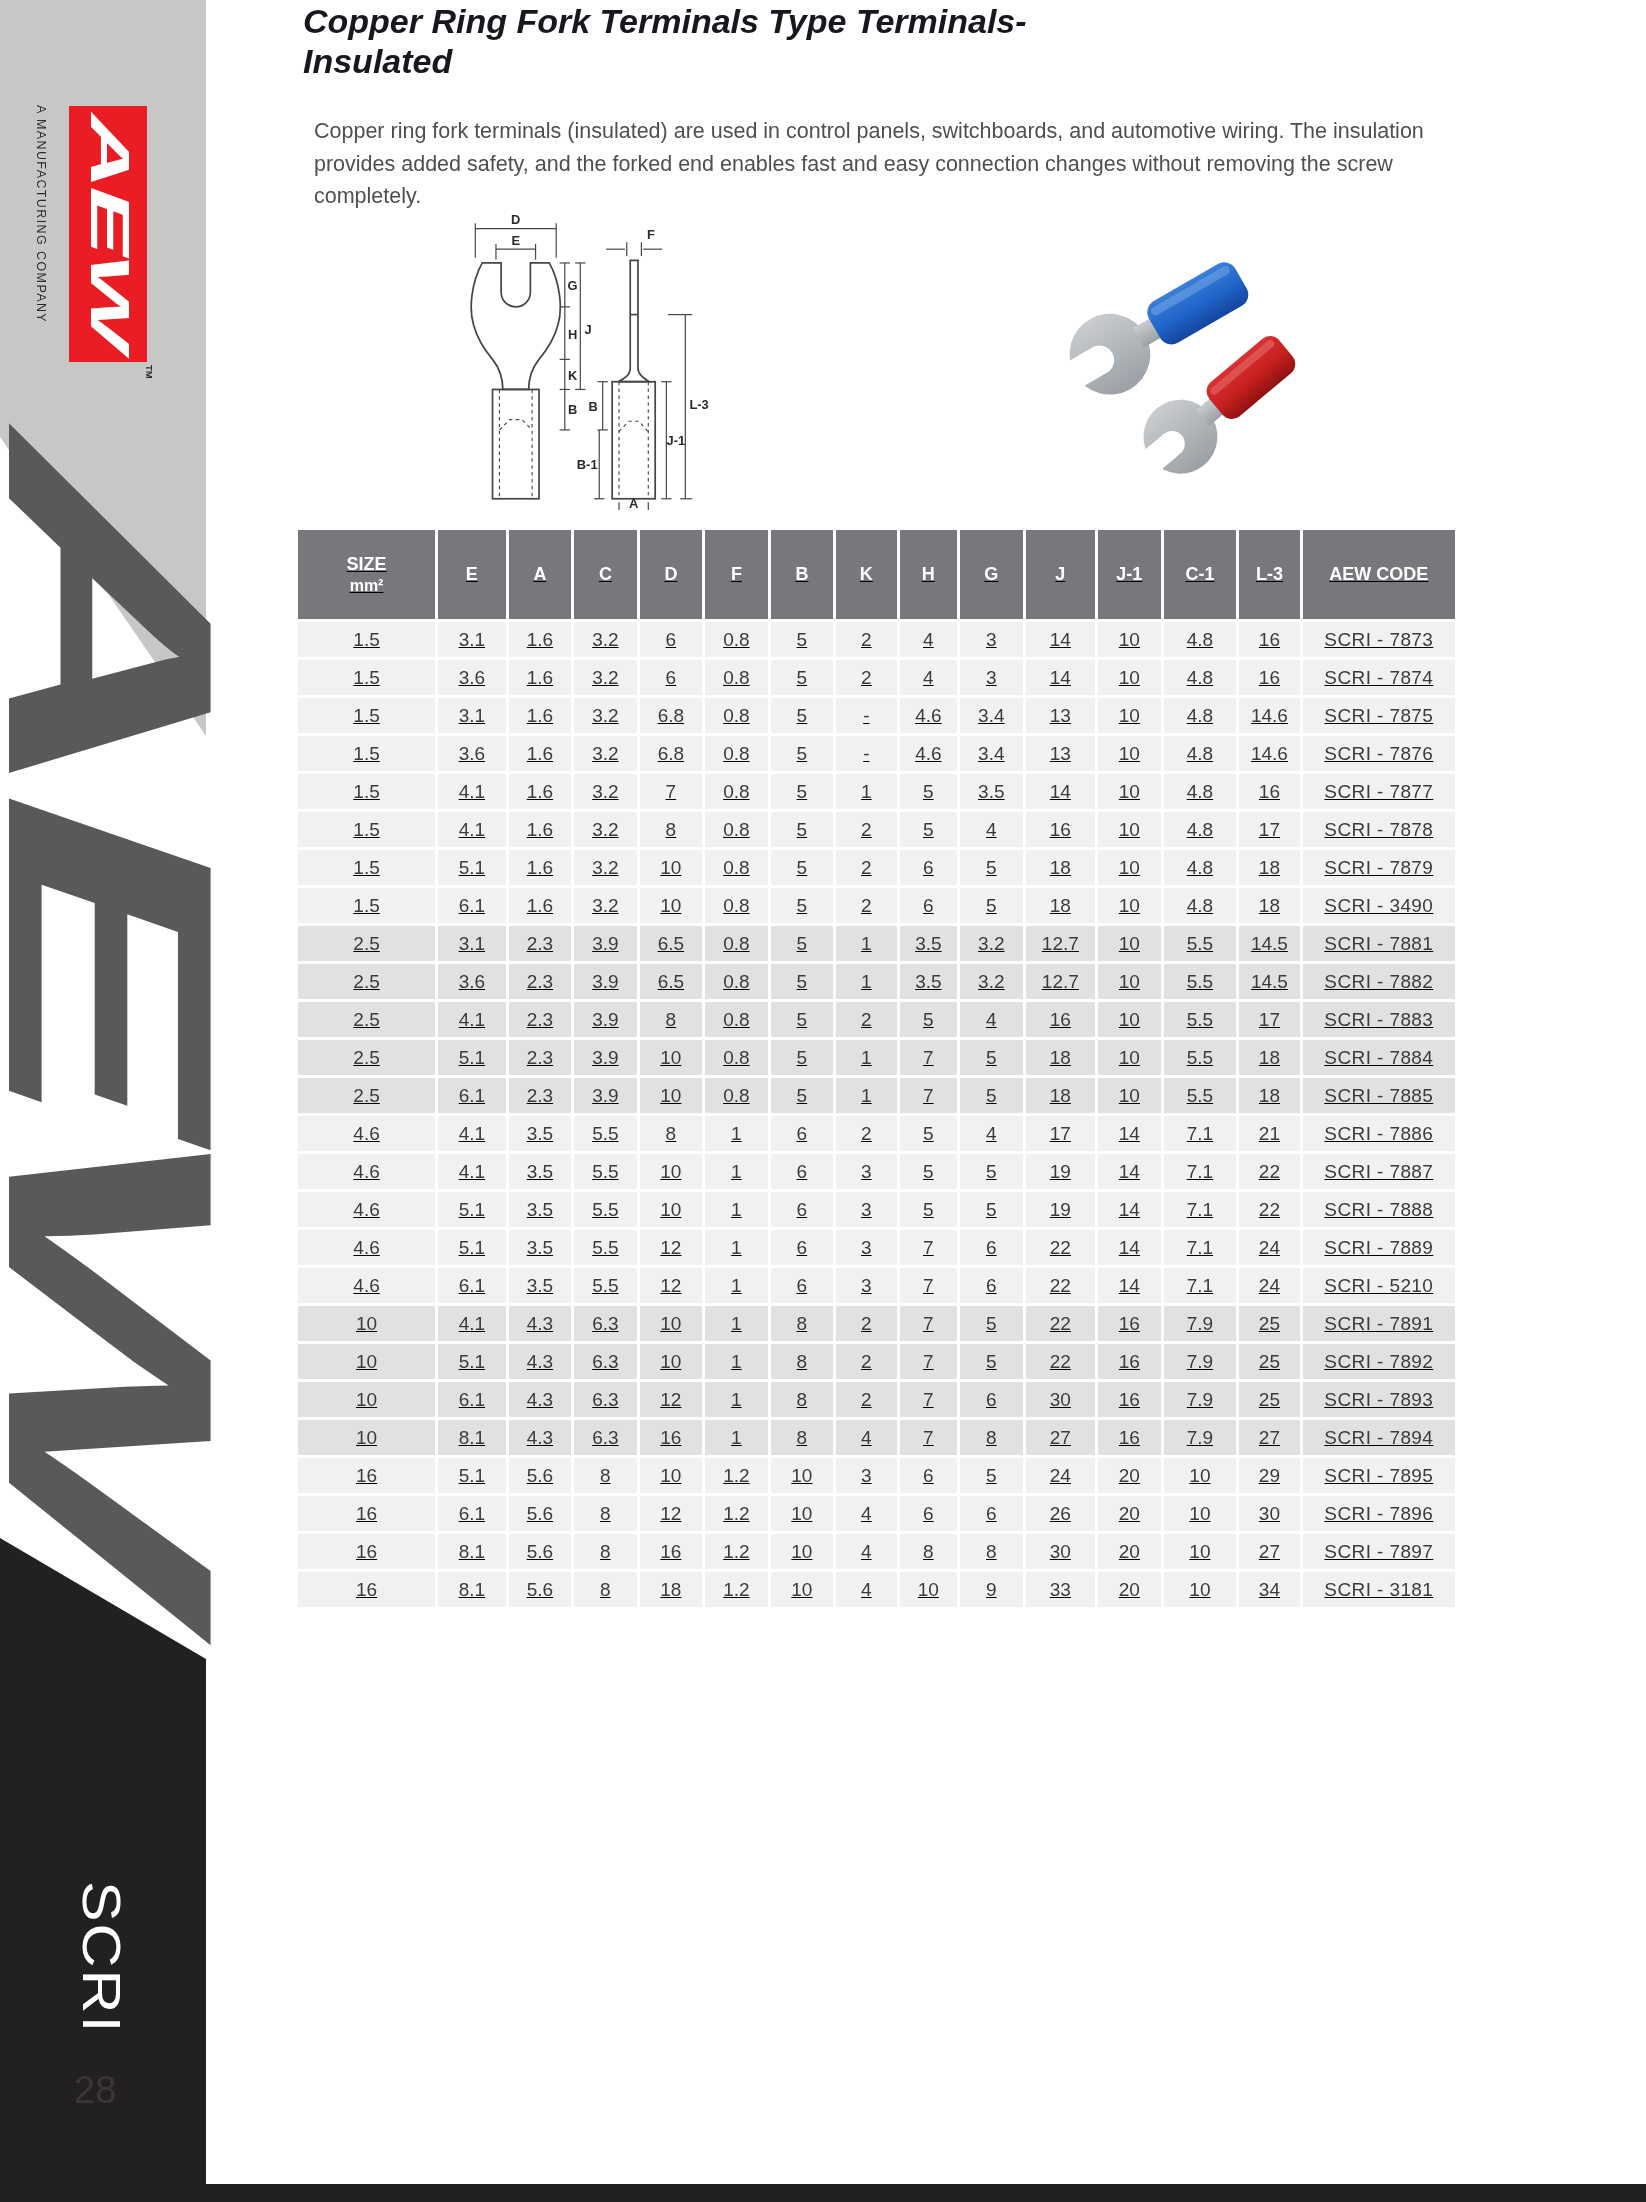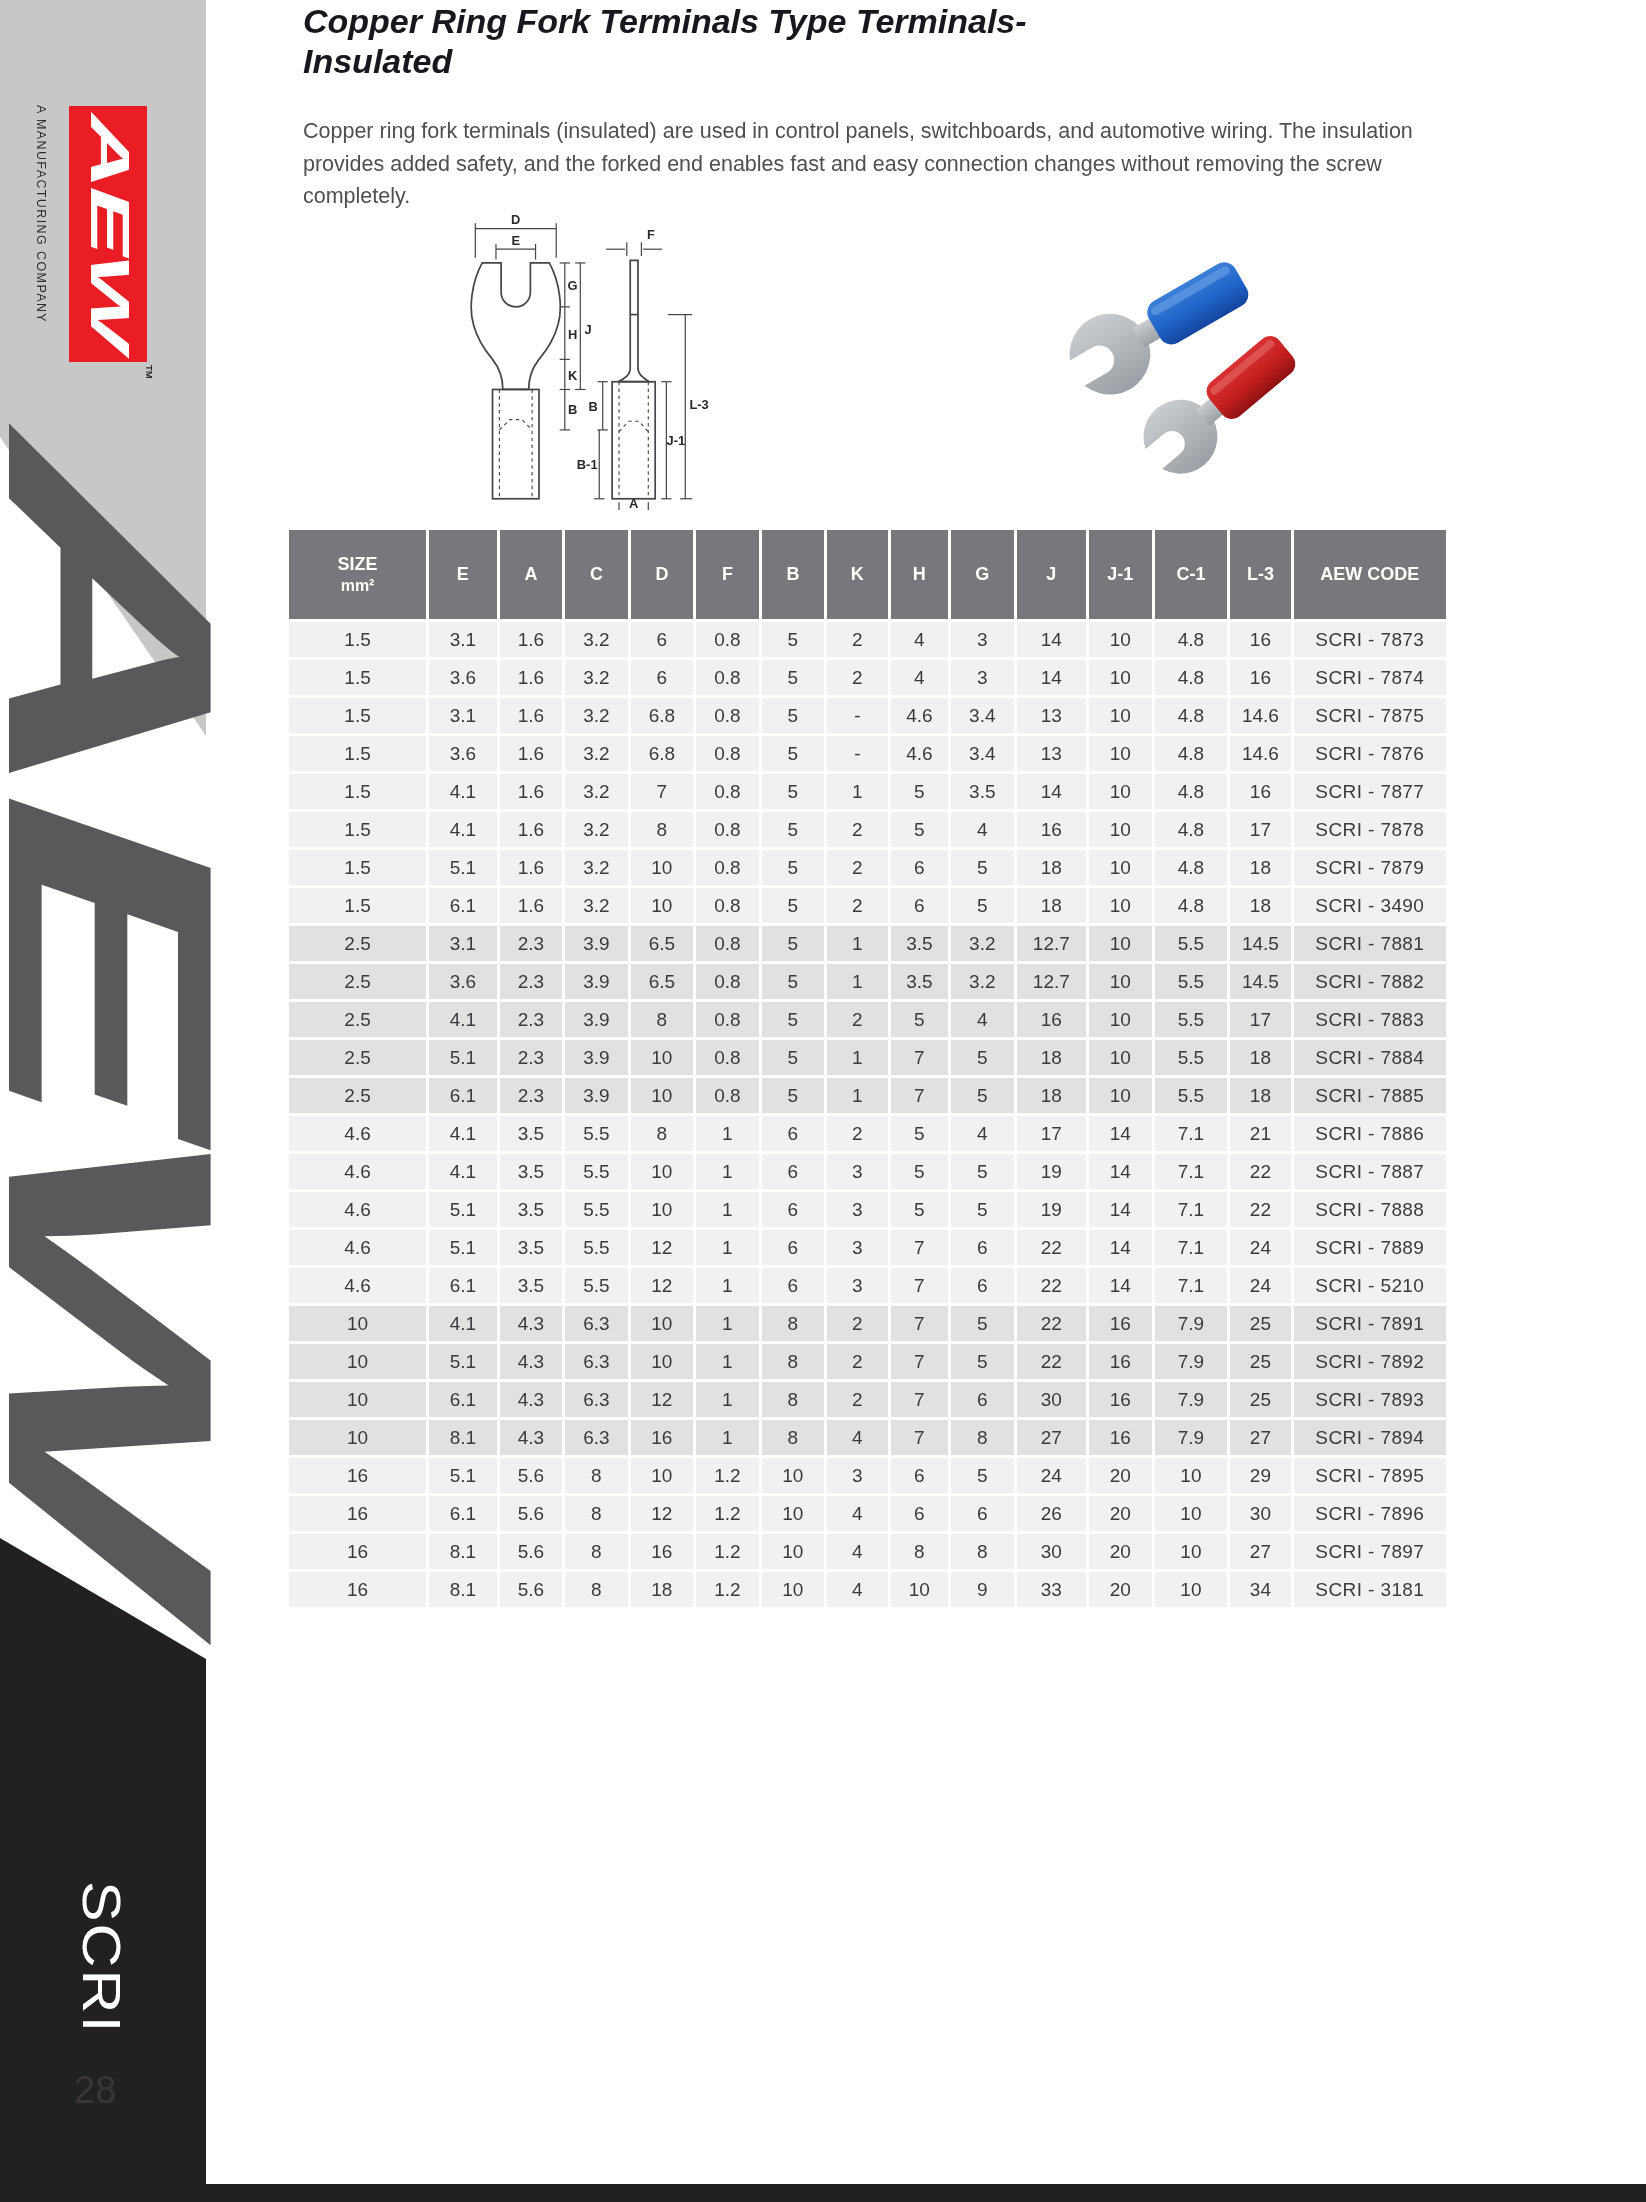--- a/index.html
+++ b/index.html
@@ -33,29 +33,29 @@
     font-size:12.5px;letter-spacing:1.4px;color:#2c2c2e;white-space:nowrap;}
   .logo-tm{position:absolute;left:155px;top:365px;transform:rotate(90deg);transform-origin:0 0;
     font-size:9.5px;font-weight:bold;color:#2c2c2e;}
   .scri-label{position:absolute;left:122px;top:1881px;transform:rotate(90deg) scaleX(1.15);
     transform-origin:0 0;font-size:53px;line-height:.8;color:#ffffff;letter-spacing:1.7px;white-space:nowrap;}
   .page-number{position:absolute;left:74px;top:2069px;font-size:38px;font-weight:normal;color:#3a3638;}
   .footer-bar{position:absolute;left:0;top:2184px;width:1647px;height:19px;background:var(--ink-black);}
   
   .title{position:absolute;left:303px;top:1px;width:1032px;font-style:italic;font-weight:bold;
     font-size:34px;line-height:1.18;color:var(--title-ink);}
-  .description{position:absolute;left:303px;top:115px;width:1118px;font-size:21.5px;line-height:1.52;
+  .description{position:absolute;left:314px;top:115px;width:1118px;font-size:21.5px;line-height:1.52;
     color:var(--body-ink);}
   
   .diagram{position:absolute;left:434px;top:213px;width:284px;height:297px;}
   .diagram text{font-family:"Liberation Sans", sans-serif;font-size:15px;font-weight:bold;fill:#2a2a2c;}
   .photo{position:absolute;left:981px;top:225px;width:533px;height:297px;}
   
-  table.spec{position:absolute;left:286px;top:527px;border-collapse:separate;border-spacing:3.4px;
-    table-layout:fixed;width:1163px;}
+  table.spec{position:absolute;left:295px;top:527px;border-collapse:separate;border-spacing:3.4px;
+    table-layout:fixed;width:1163px;text-decoration:underline;}
   table.spec th{background:var(--header-gray);color:#ffffff;font-weight:bold;font-size:18px;
     height:89px;text-align:center;vertical-align:middle;padding:0;}
   table.spec th .sub{display:block;font-size:16px;margin-top:1.7px;}
   table.spec td{height:35px;text-align:center;vertical-align:middle;font-size:19px;
     color:var(--cell-ink);padding:0;}
   tr.light td{background:var(--row-light);}
   tr.dark td{background:var(--row-dark);}
   td.code{letter-spacing:0.4px;}
   col.c-size{width:136px;} col.c-std{width:62px;} col.c-e{width:67px;}
   col.c-k{width:60px;} col.c-h{width:57px;} col.c-j{width:69px;} col.c-c1{width:72px;}

